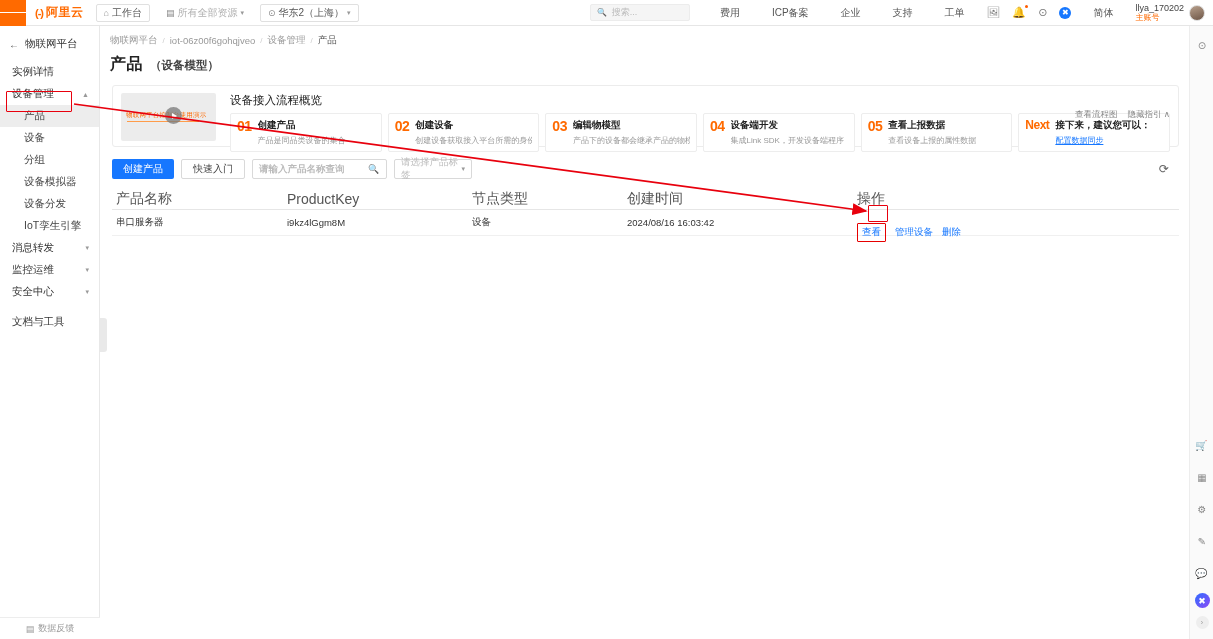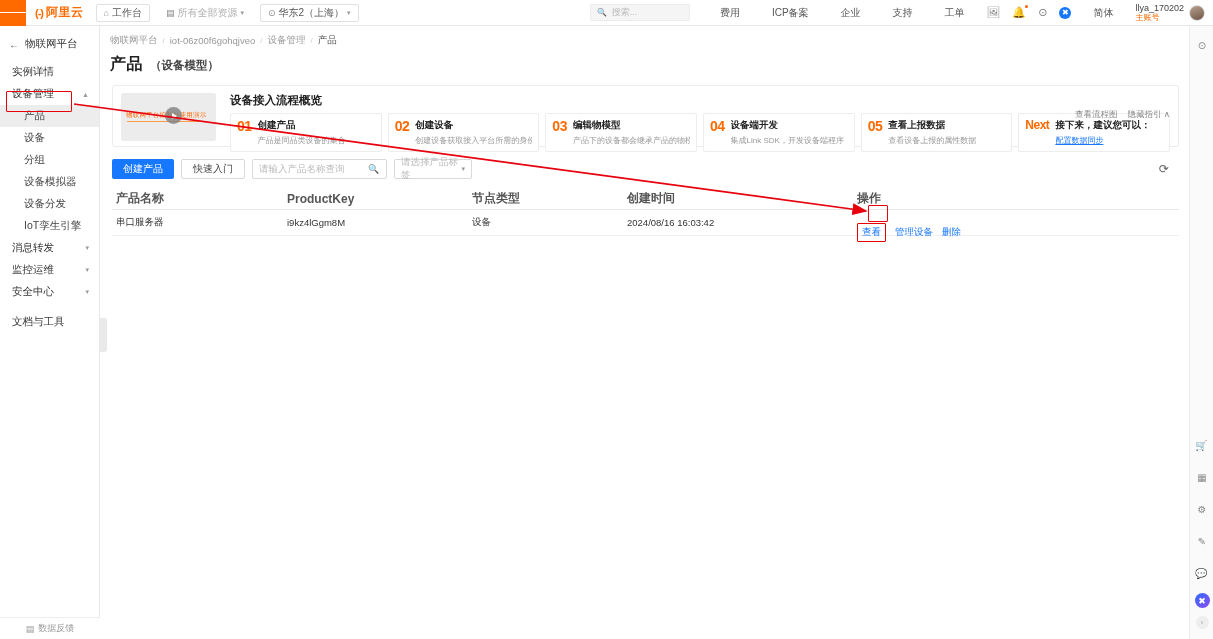--- a/index.html
+++ b/index.html
@@ -125,21 +125,21 @@
   .guide-video .uline { position:absolute; left:6px; top:28px; width:72px; height:1px; background:#ff9c4a; }
   .guide-video .play {
     position:absolute; left:44px; top:14px; width:17px;height:17px;border-radius:50%;
     background:rgba(120,120,120,.75); display:flex;align-items:center;justify-content:center;
   }
   .guide-video .play::after {
     content:''; border-left:5px solid #fff; border-top:3.5px solid transparent;
     border-bottom:3.5px solid transparent; margin-left:2px;
   }
   .guide-right { flex:1; padding-left:14px; display:flex; flex-direction:column; }
-  .guide-head { font-size:11.5px; font-weight:bold; color:#222; margin-bottom:5px; }
+  .guide-head { font-size:11.5px; font-weight:normal; color:#222; margin-bottom:5px; }
   .steps { display:flex; gap:6px; flex:1; }
   .step {
     flex:1; border:1px solid #ededed; border-radius:2px; background:#fff;
     display:flex; align-items:flex-start; padding:5px 6px; gap:6px; min-width:0;
   }
   .step .num { font-size:14px; color:#ff6a00; font-weight:bold; line-height:1; letter-spacing:-0.5px;}
   .step .num.next { font-size:12px; }
   .step .body { min-width:0; }
   .step .t { font-size:9.5px; color:#222; font-weight:bold; margin-bottom:3px; white-space:nowrap; overflow:hidden;}
   .step .d { font-size:8px; color:#999; white-space:nowrap; overflow:hidden; }
@@ -158,37 +158,37 @@
   }
   .btn-default {
     height:20px; padding:0 11px; background:#fff; color:#444;
     font-size:10px; border:1px solid #d9d9d9; border-radius:2px; cursor:pointer;
     display:flex; align-items:center;
   }
   .inp {
     height:20px; width:135px; border:1px solid #d9d9d9; border-radius:2px;
     background:#fff; display:flex; align-items:center; padding:0 6px;
   }
-  .inp .ph { font-size:9.5px; color:#bbb; flex:1; }
+  .inp .ph { font-size:9.5px; color:#bbb; flex:1;font-weight:bold; }
   .inp .mag { font-size:9px; color:#999; }
   .sel {
     height:20px; width:78px; border:1px solid #d9d9d9; border-radius:2px;
     background:#fff; display:flex; align-items:center; padding:0 6px;
   }
   .sel .ph { font-size:9.5px; color:#bbb; flex:1; }
   .sel .cv { font-size:7px; color:#999; }
   .refresh {
     margin-left:auto; margin-right:10px; font-size:12px; color:#666; cursor:pointer;
   }
 
   
   .tbl { margin:9px 10px 0 12px; }
   .tr { display:flex; align-items:center; height:22px; border-bottom:1px solid #eee; }
   .tr.head { border-bottom:1px solid #e6e6e6; }
-  .th { font-size:12px; color:#555;font-weight:bold; }
+  .th { font-size:14px; color:#555; }
   .td { font-size:9.5px; color:#333; }
   .c1 { width:175px; padding-left:4px; }
   .c2 { width:185px; }
   .c3 { width:155px; }
   .c4 { width:230px; }
   .c5 { flex:1; }
   .tr.body { height:26px; border-bottom:1px solid #f0f0f0; }
   .acts { display:flex; align-items:center; gap:9px;margin-top:20px; }
   .act { font-size:9.5px; color:#1677ff; cursor:pointer; }
   .act-hl {

